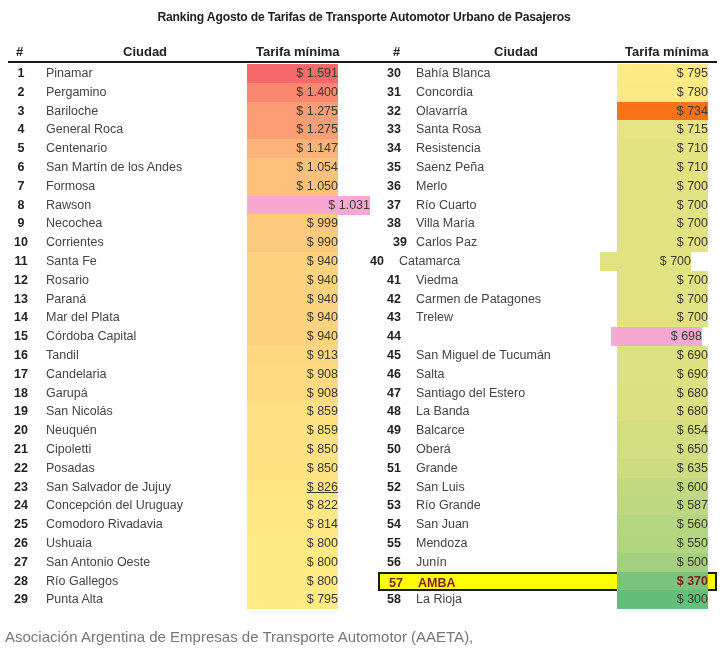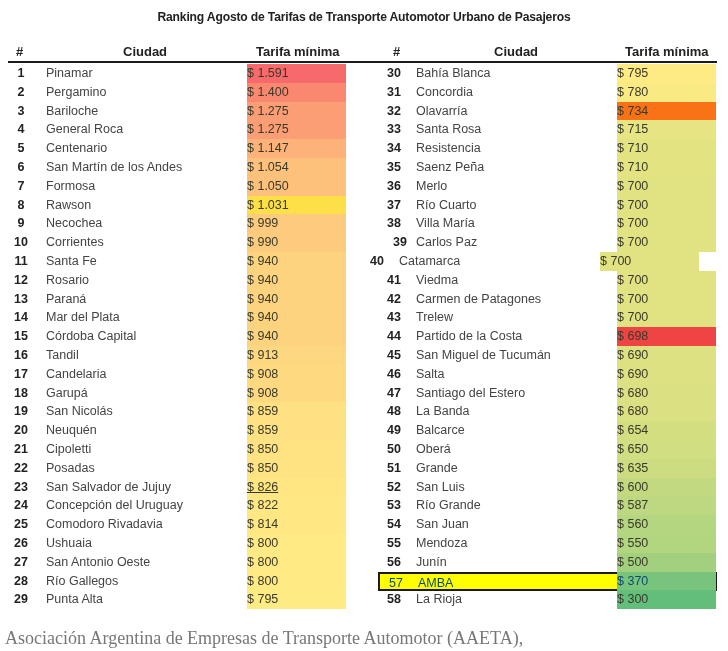--- a/index.html
+++ b/index.html
@@ -9,24 +9,24 @@
              font-family: "Liberation Sans", sans-serif; font-weight: bold; font-size: 13.5px;
              color: #222; letter-spacing: -0.2px; transform: scaleX(0.9); }
     .table { position: absolute; top: 44px; left: 8px; width: 709px; }
     .hdr { position: absolute; top: 0; height: 18px; font-weight: bold; font-size: 13px; color: #222;
            transform-origin: left; }
     .hdr-line { position: absolute; top: 17px; left: 0; width: 709px; height: 2px; background: #1a1a1a; }
     .rows { position: absolute; top: 20px; left: 0; width: 709px; }
     .row { position: absolute; height: 19px; font-size: 12.5px; line-height: 19px; }
     .rank { position: absolute; left: 0; width: 26px; text-align: center; font-weight: bold; color: #222; }
     .city { position: absolute; left: 38px; color: #444; white-space: nowrap; }
-    .price { position: absolute; width: 99px; text-align: left; color: #3a3a2a; }
+    .price { position: absolute; width: 91px; text-align: right; color: #3a3a2a; }
     .highlight { background: #ffff00; border: 2px solid #1a1a1a; box-sizing: border-box; }
-    .highlight .rank, .highlight .city, .highlight .price { font-weight: normal; color: #0c4a6e; }
-    .footer { position: absolute; top: 628px; left: 5px; font-size: 18px; color: #777; font-family: Liberation Serif, serif; }
+    .highlight .rank, .highlight .city, .highlight .price { font-weight: bold; color: #7f1d1d; }
+    .footer { position: absolute; top: 628px; left: 5px; font-size: 15px; color: #777; }
   </style>
 </head>
 <body>
 
 <div class="title">Ranking Agosto de Tarifas de Transporte Automotor Urbano de Pasajeros</div>
 
 <div class="table">
 
   <div class="hdr" style="left:8px;">#</div>
   <div class="hdr" style="left:115px;">Ciudad</div>
@@ -69,21 +69,21 @@
         <span class="price" style="left: 239px; background: rgb(253, 193, 124); height: 19px;">$ 1.054</span>
       </div>
       <div class="row" style="top: 112.8px; left: 0px; width: 338px;">
         <span class="rank">7</span>
         <span class="city">Formosa</span>
         <span class="price" style="left: 239px; background: rgb(253, 193, 124); height: 19px;">$ 1.050</span>
       </div>
       <div class="row" style="top: 131.6px; left: 0px; width: 338px;">
         <span class="rank">8</span>
         <span class="city">Rawson</span>
-        <span class="price" style="left: 239px; background: #fde047; height: 19px;">$ 1.031</span>
+        <span class="price" style="left: 239px; background: #f9a8d4; height: 19px; padding-left: 32px;">$ 1.031</span>
       </div>
       <div class="row" style="top: 150.4px; left: 0px; width: 338px;">
         <span class="rank">9</span>
         <span class="city">Necochea</span>
         <span class="price" style="left: 239px; background: rgb(253, 202, 126); height: 19px;">$ 999</span>
       </div>
       <div class="row" style="top: 169.2px; left: 0px; width: 338px;">
         <span class="rank">10</span>
         <span class="city">Corrientes</span>
         <span class="price" style="left: 239px; background: rgb(253, 203, 126); height: 19px;">$ 990</span>
@@ -248,22 +248,21 @@
         <span class="city">Carmen de Patagones</span>
         <span class="price" style="left: 239px; background: rgb(225, 226, 130); height: 19px;">$ 700</span>
       </div>
       <div class="row" style="top: 244.4px; left: 370px; width: 339px;">
         <span class="rank" style="left: 3px;">43</span>
         <span class="city">Trelew</span>
         <span class="price" style="left: 239px; background: rgb(225, 226, 130); height: 19px;">$ 700</span>
       </div>
       <div class="row" style="top: 263.2px; left: 370px; width: 339px;">
         <span class="rank" style="left: 3px;">44</span>
-        <span class="city">Partido de la Costa</span>
-        <span class="price" style="left: 239px; background: #ef4444; height: 19px;">$ 698</span>
+        <span class="price" style="left: 233px; background: #f9a8d4; height: 19px;">$ 698</span>
       </div>
       <div class="row" style="top: 282px; left: 370px; width: 339px;">
         <span class="rank" style="left: 3px;">45</span>
         <span class="city">San Miguel de Tucumán</span>
         <span class="price" style="left: 239px; background: rgb(222, 225, 130); height: 19px;">$ 690</span>
       </div>
       <div class="row" style="top: 300.8px; left: 370px; width: 339px;">
         <span class="rank" style="left: 3px;">46</span>
         <span class="city">Salta</span>
         <span class="price" style="left: 239px; background: rgb(222, 225, 130); height: 19px;">$ 690</span>

